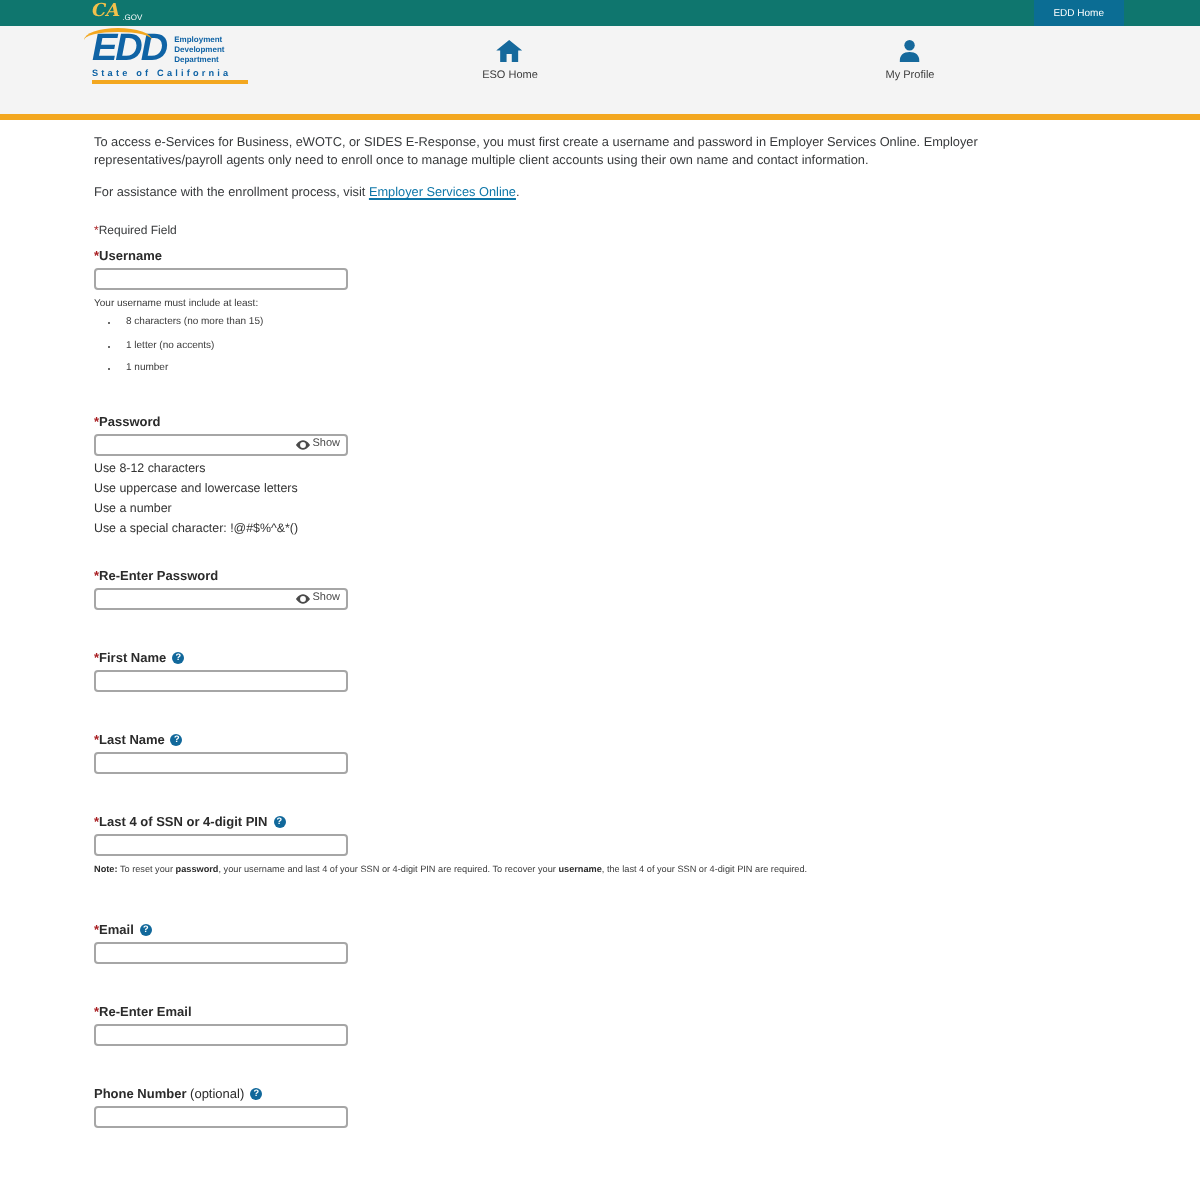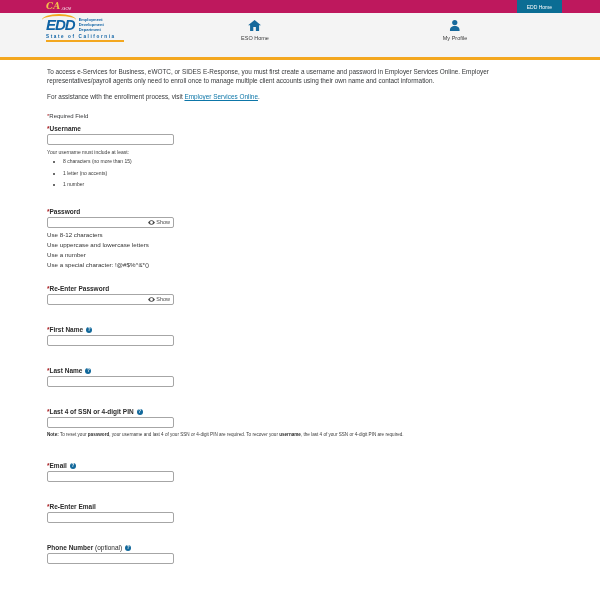--- a/index.html
+++ b/index.html
@@ -2,32 +2,32 @@
 <html><head>
 <meta charset="utf-8">
 <style>
   html,body{margin:0;padding:0;}
   body{
     width:600px;height:600px;overflow:hidden;background:#fff;
     font-family:"Liberation Sans",sans-serif;color:#37393b;
     -webkit-font-smoothing:antialiased;
   }
   
-  .topbar{height:13px;background:#be185d;position:relative;}
+  .topbar{height:13px;background:#0f766e;position:relative;}
   .ca-logo{position:absolute;left:46px;top:0;height:13px;display:flex;align-items:center;cursor:pointer;}
   .ca-logo .ca{font-family:"DejaVu Serif",serif;font-style:italic;font-weight:bold;font-size:9px;color:#f3c14b;line-height:9px;}
   .ca-logo .gov{font-size:4px;color:#ffffff;margin-left:1px;margin-top:3px;}
   .edd-home-btn{position:absolute;right:38px;top:0;height:13px;background:#0b6d94;color:#fff;
     font-size:5px;display:flex;align-items:center;padding:0 10px;border:none;cursor:pointer;
     font-family:"Liberation Sans",sans-serif;}
   
   .header{height:44px;background:#f4f4f4;position:relative;}
   .edd-logo{position:absolute;left:46px;top:4px;width:78px;cursor:pointer;}
   .edd-logo-top{display:flex;align-items:flex-start;position:relative;}
-  .edd-acronym{font-size:15px;font-weight:bold;font-style:italic;color:#0f63a5;line-height:15px;letter-spacing:-1px;position:relative;}
+  .edd-acronym{font-size:19px;font-weight:bold;font-style:italic;color:#0f63a5;line-height:15px;letter-spacing:-1px;position:relative;}
   .edd-arc{position:absolute;left:-4px;top:-3px;width:34px;height:10px;border-top:2px solid #f3a71f;border-radius:50% 50% 0 0;pointer-events:none;}
   .edd-words{margin-left:4px;margin-top:1px;font-size:4px;font-weight:bold;color:#0f63a5;line-height:4.8px;}
   .edd-state{font-size:4.6px;font-weight:bold;color:#0f63a5;letter-spacing:1.6px;border-bottom:2px solid #f3a71f;padding-bottom:1.5px;margin-top:1.5px;white-space:nowrap;}
   .nav-item{position:absolute;top:7px;transform:translateX(-50%);text-align:center;cursor:pointer;}
   .nav-eso{left:255px;}
   .nav-profile{left:455px;}
   .nav-item svg{display:block;margin:0 auto;}
   .nav-label{display:block;font-size:5.5px;color:#3c3c3c;margin-top:3.5px;}
   .gold-line{height:3px;background:#f3a71f;}
   

